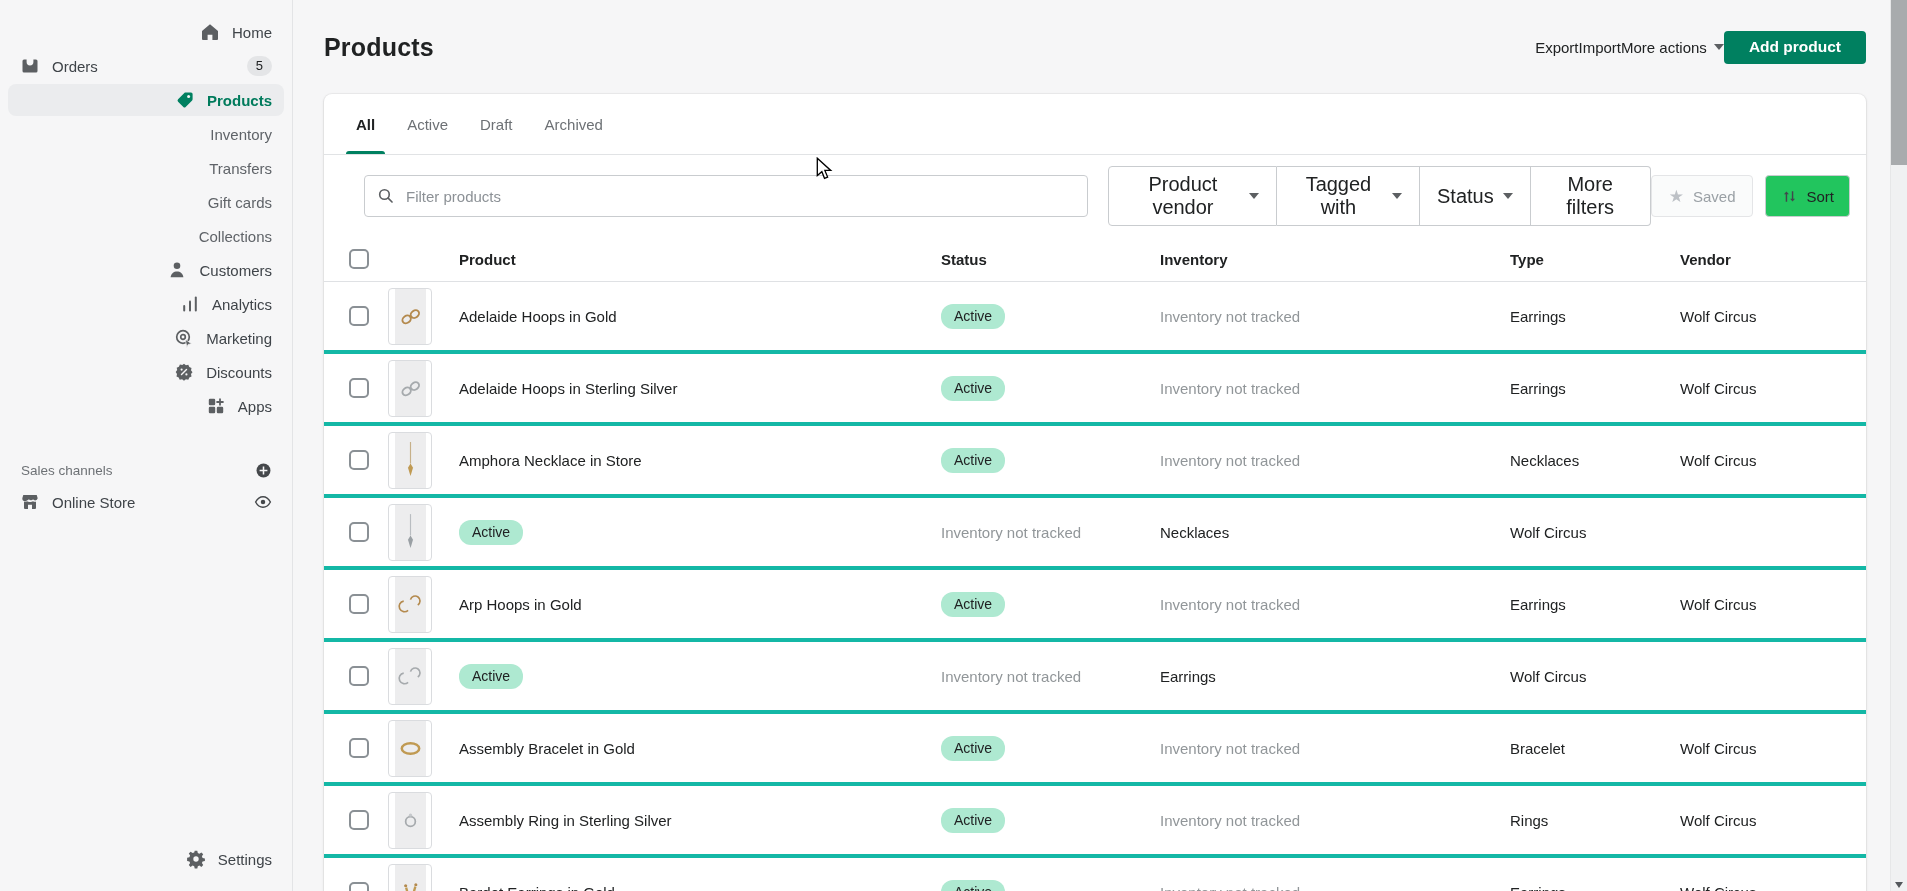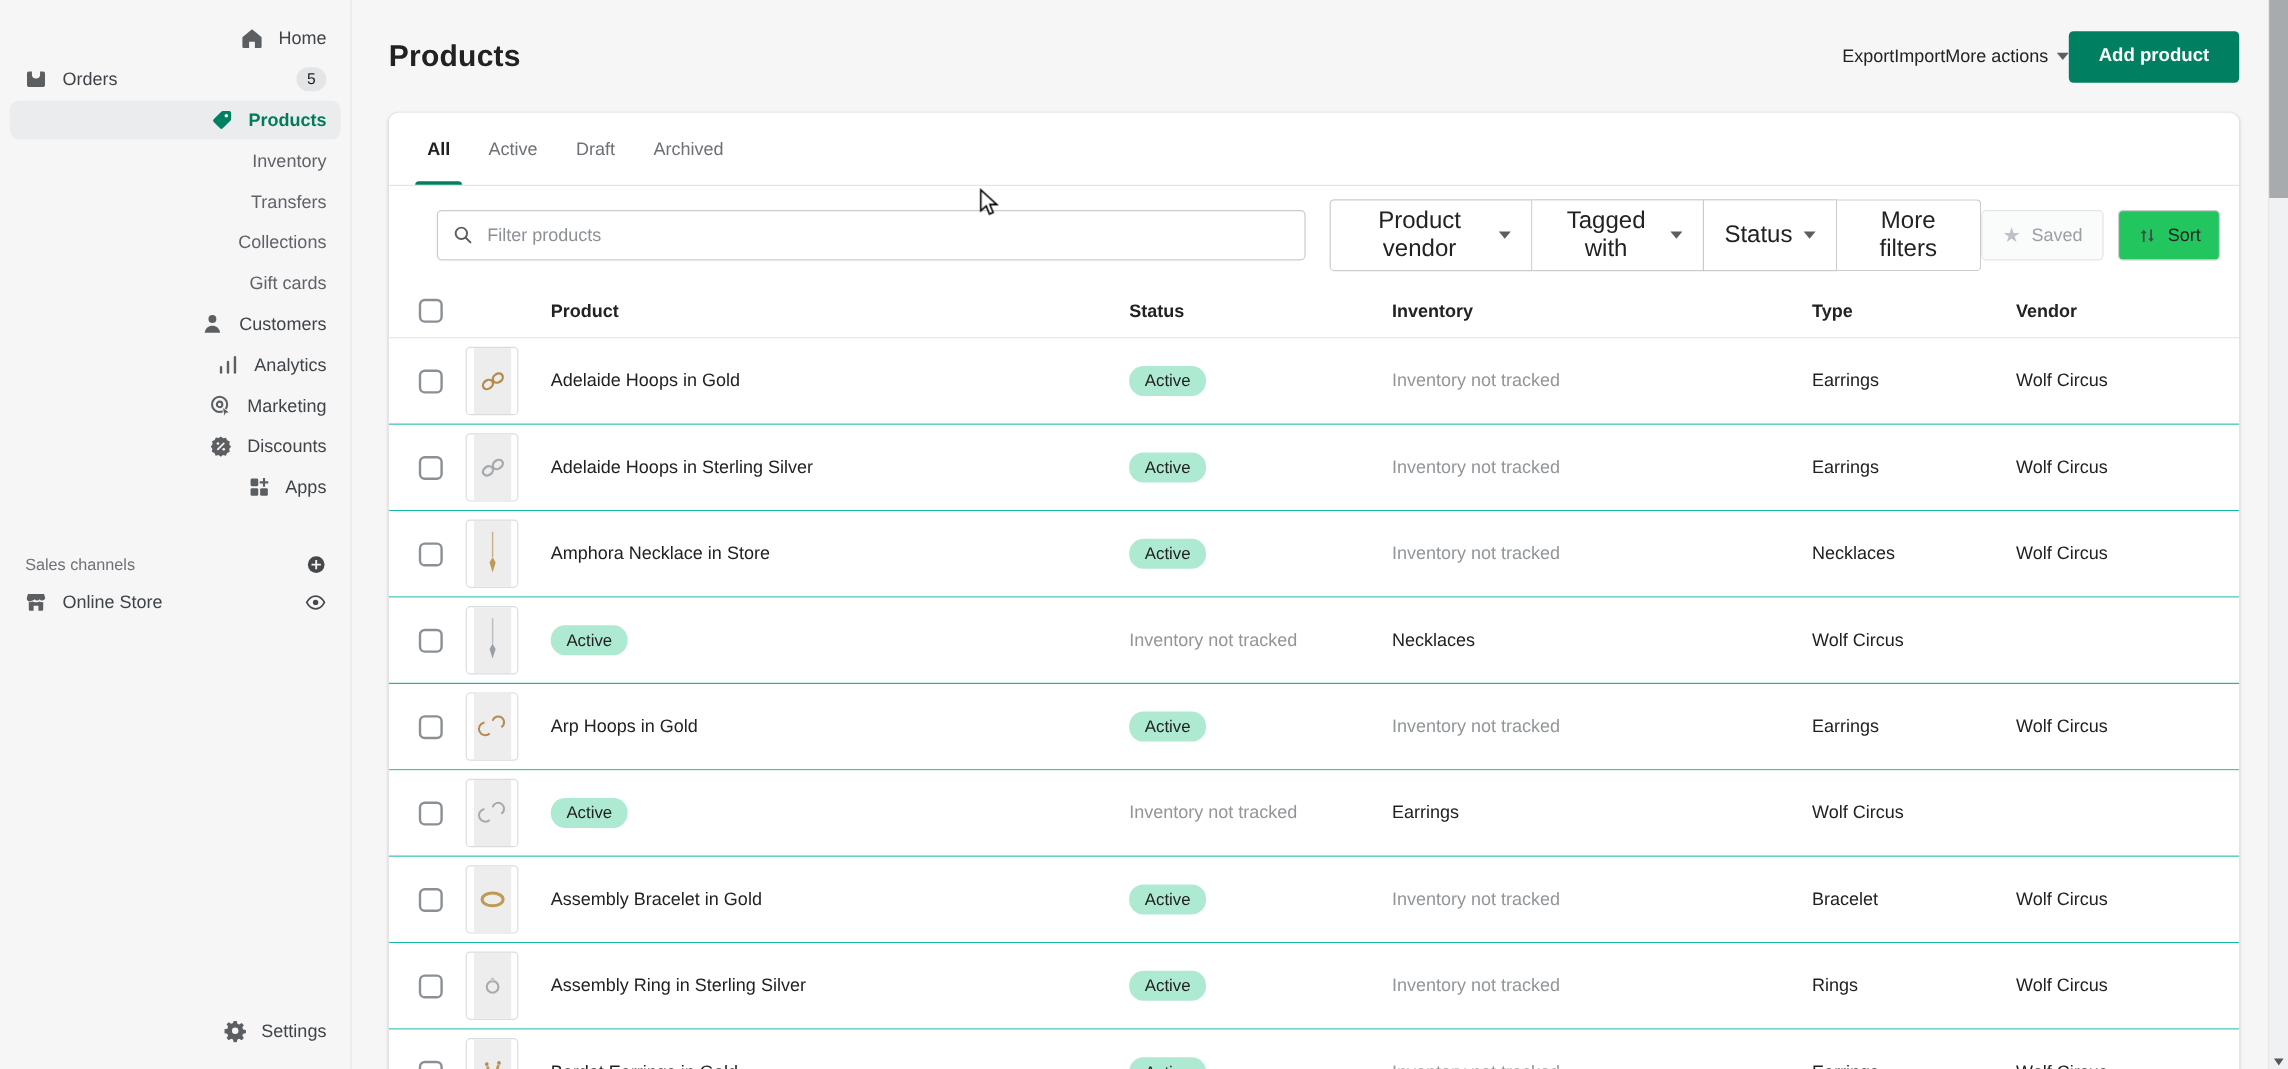--- a/index.html
+++ b/index.html
@@ -23,21 +23,21 @@
   .eye svg { width:18px; height:18px; }
   .settings-item { position:absolute; bottom:14px; left:0; right:0; }
 
   
   .main { position:absolute; left:293px; top:0; right:0; bottom:0; }
   .page-header { display:flex; align-items:center; height:94px; padding:0 41px 0 31px; }
   .page-title { font-size:25px; font-weight:700; color:#202223; letter-spacing:.2px; }
   .header-actions { margin-left:auto; display:flex; align-items:center; }
   .plain-btn { font-size:15px; color:#202223; background:none; border:none; font-family:inherit; display:flex; align-items:center; gap:7px; cursor:pointer; }
   .caret { width:0; height:0; border-left:5px solid transparent; border-right:5px solid transparent; border-top:6px solid #5c5f62; display:inline-block; }
-  .primary-btn { background:#008060; color:#fff; border:none; border-radius:4px; height:43px; padding:0 25px; font-size:15.5px; font-weight:600; font-family:inherit; cursor:pointer; }
+  .primary-btn { background:#008060; color:#fff; border:none; border-radius:4px; height:33px; padding:0 25px; font-size:15.5px; font-weight:600; font-family:inherit; cursor:pointer; }
 
   .card { margin:0 41px 0 31px; background:#fff; border-radius:8px; box-shadow:0 0 0 1px rgba(63,63,68,.05), 0 1px 3px 0 rgba(63,63,68,.15); overflow:hidden; height:840px; }
 
   
   .tabs { display:flex; height:61px; padding:0 16px; border-bottom:1px solid #e1e3e5; }
   .tab { display:flex; align-items:center; height:100%; padding:0 16px; font-size:15px; color:#6d7175; position:relative; cursor:pointer; }
   .tab.active { color:#202223; font-weight:600; }
   .tab.active::after { content:""; position:absolute; left:6px; right:6px; bottom:0; height:3px; background:#008060; border-radius:3px 3px 0 0; }
 
   
@@ -51,21 +51,21 @@
   .fbtn:first-child { border-left:1px solid #c9cccf; border-radius:4px 0 0 4px; }
   .fbtn:last-child { border-radius:0 4px 4px 0; }
   .saved-btn { margin-left:auto; display:flex; align-items:center; gap:9px; height:42px; padding:0 17px; background:#fafbfb; border:1px solid #e4e5e7; border-radius:4px; font-size:15px; color:#9aa0a5; font-family:inherit; }
   .saved-btn .star { color:#bdc1c6; font-size:17px; line-height:1; }
   .sort-btn { margin-left:12px; display:flex; align-items:center; gap:8px; height:42px; padding:0 15px; background:#22c55e; border:1px solid #c9cccf; border-radius:4px; font-size:15px; color:#202223; font-family:inherit; cursor:pointer; }
   .sort-btn svg { width:17px; height:17px; }
 
   
   .trow { display:grid; grid-template-columns:64px 71px 1fr 219px 350px 170px 186px; align-items:center; }
   .thead { height:45px; border-bottom:1px solid #dfe1e4; font-weight:600; font-size:15px; color:#202223; }
-  .prow { height:72px; border-bottom:1px solid #14b8a6; background:#fff; cursor:pointer; }
+  .prow { height:72px; border-bottom:4px solid #14b8a6; background:#fff; cursor:pointer; }
   .cell-check { padding-left:25px; }
   .checkbox { width:20px; height:20px; border:2px solid #8a9095; border-radius:5px; background:#fff; display:block; }
   .thumb { width:44px; height:57px; border:1px solid #dadcdf; border-radius:4px; background:#fff; display:flex; align-items:center; justify-content:center; overflow:hidden; }
   .thumb .img { width:31px; height:55px; background:#ededee; display:flex; align-items:center; justify-content:center; }
   .thumb svg { width:31px; height:51px; }
   .pname { color:#202223; }
   .badge { display:inline-block; background:#aee9d1; color:#202223; border-radius:12px; padding:4px 13px; font-size:14px; line-height:17px; }
   .inv { color:#919699; }
 
   
@@ -107,24 +107,24 @@
         </span>
         <span class="nlabel">Products</span>
       </div>
       <div class="nav-item sub">
         <span class="nlabel">Inventory</span>
       </div>
       <div class="nav-item sub">
         <span class="nlabel">Transfers</span>
       </div>
       <div class="nav-item sub">
+        <span class="nlabel">Gift cards</span>
+      </div>
+      <div class="nav-item sub">
         <span class="nlabel">Collections</span>
-      </div>
-      <div class="nav-item sub">
-        <span class="nlabel">Gift cards</span>
       </div>
       <div class="nav-item">
         <span class="nicon">
           <svg viewBox="0 0 20 20">
             <circle cx="10" cy="5.8" r="3.3" fill="#5c5f62"></circle>
             <path d="M3.6 17.2c.5-3.9 3.2-5.8 6.4-5.8s5.9 1.9 6.4 5.8z" fill="#5c5f62"></path>
           </svg>
         </span>
         <span class="nlabel">Customers</span>
       </div>

